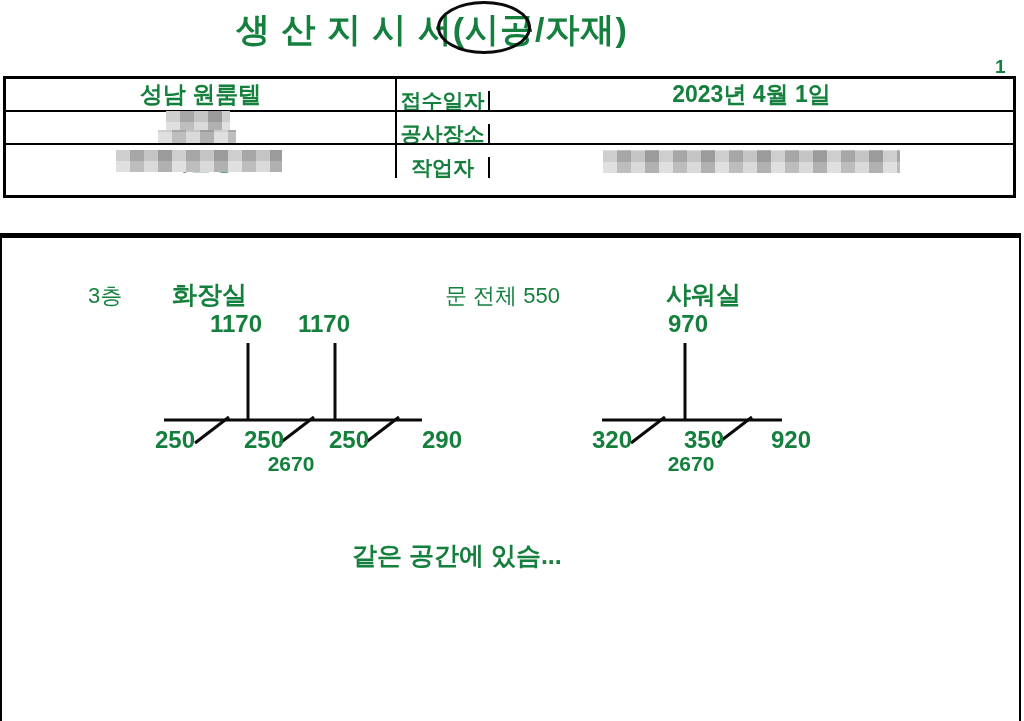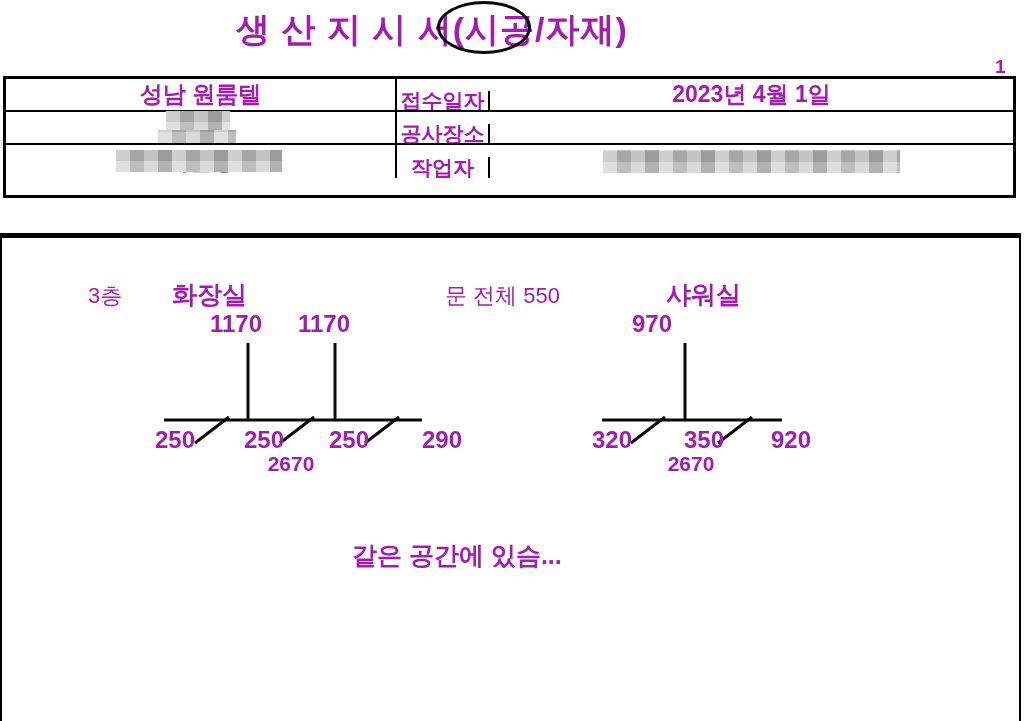--- a/index.html
+++ b/index.html
@@ -4,21 +4,21 @@
 <style>
   * { margin: 0; padding: 0; box-sizing: border-box; }
   html, body { background: #ffffff; }
   .page {
     position: relative;
     width: 1024px;
     height: 721px;
     background: #ffffff;
     overflow: hidden;
     font-family: "Liberation Sans", "DejaVu Sans", sans-serif;
-    color: #a21caf;
+    color: #15803d;
   }
 
   
   .doc-title {
     position: absolute;
     left: 236px;
     top: 7px;
     font-size: 34px;
     font-weight: 700;
     letter-spacing: 1px;
@@ -192,21 +192,21 @@
 
   <div class="dim dim-top" style="left:236px">1170</div>
   <div class="dim dim-top" style="left:324px">1170</div>
 
   <div class="dim dim-seg" style="left:162px">250</div>
   <div class="dim dim-seg" style="left:251px">250</div>
   <div class="dim dim-seg" style="left:336px">250</div>
   <div class="dim dim-seg" style="left:429px">290</div>
   <div class="dim dim-total" style="left:291px">2670</div>
 
-  <div class="dim dim-top" style="left:652px">970</div>
+  <div class="dim dim-top" style="left:688px">970</div>
 
   <div class="dim dim-seg" style="left:599px">320</div>
   <div class="dim dim-seg" style="left:691px">350</div>
   <div class="dim dim-seg" style="left:778px">920</div>
   <div class="dim dim-total" style="left:691px">2670</div>
 
   <div class="space-note">같은 공간에 있슴...</div>
 
 </div>
 

